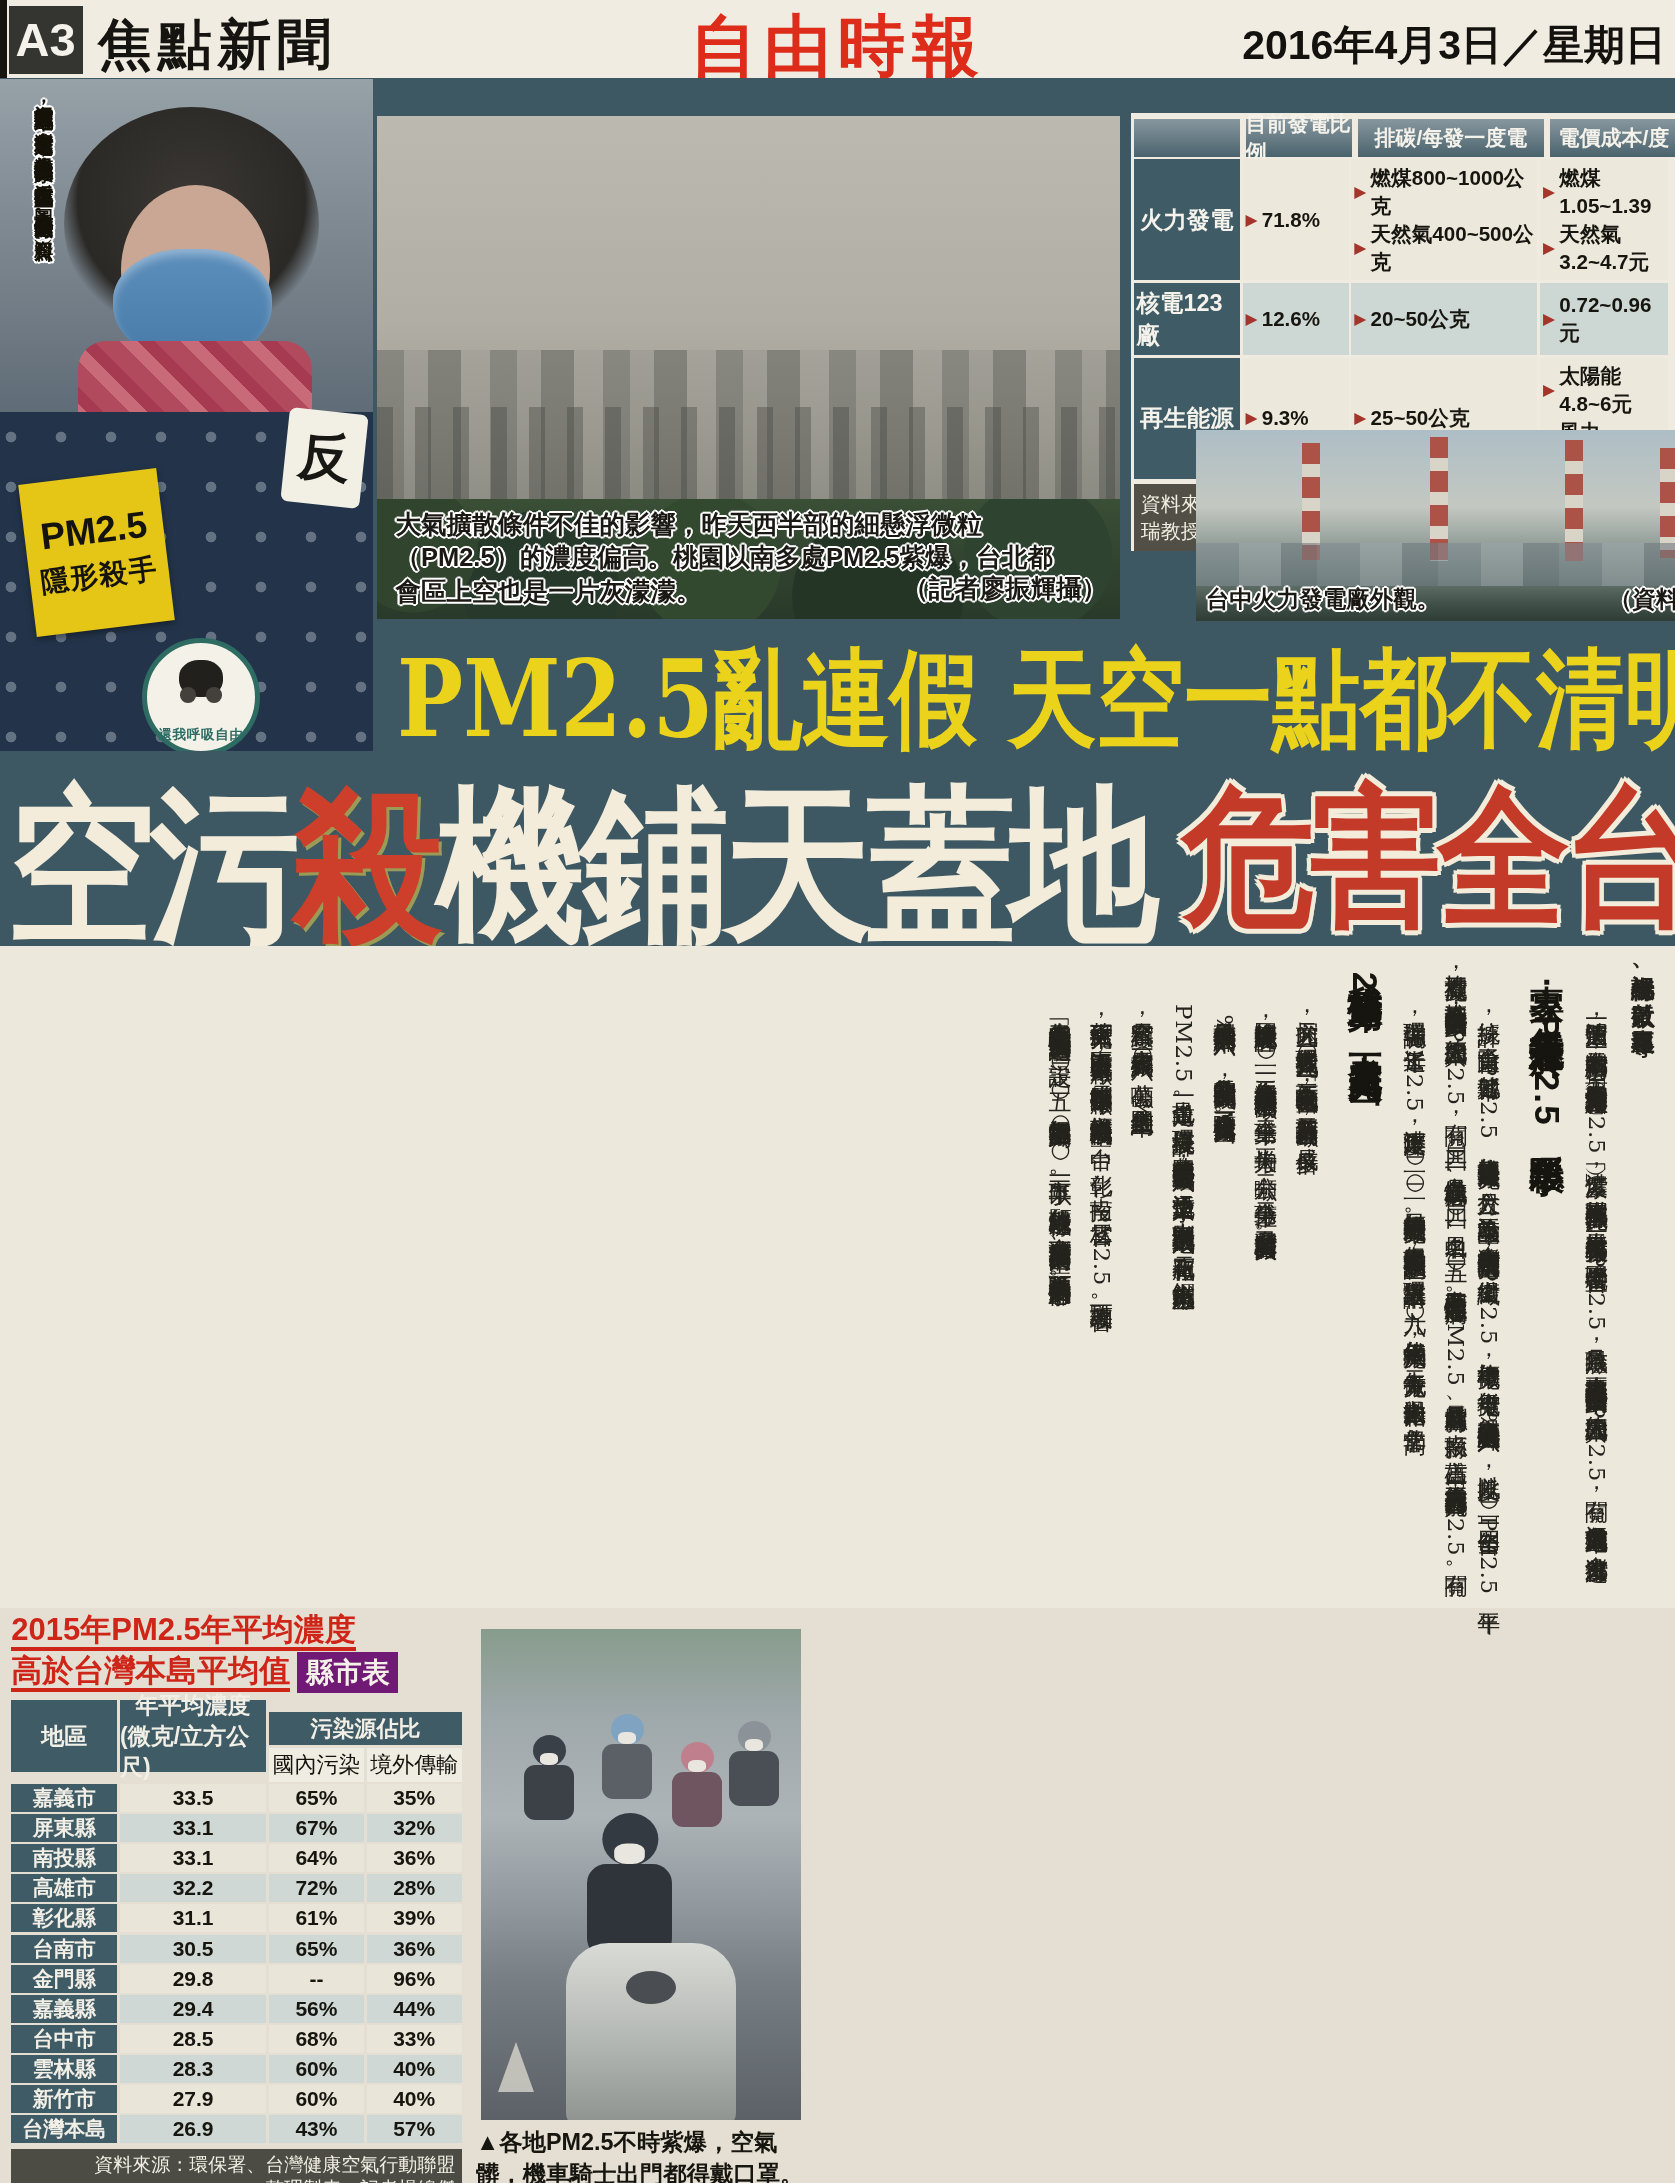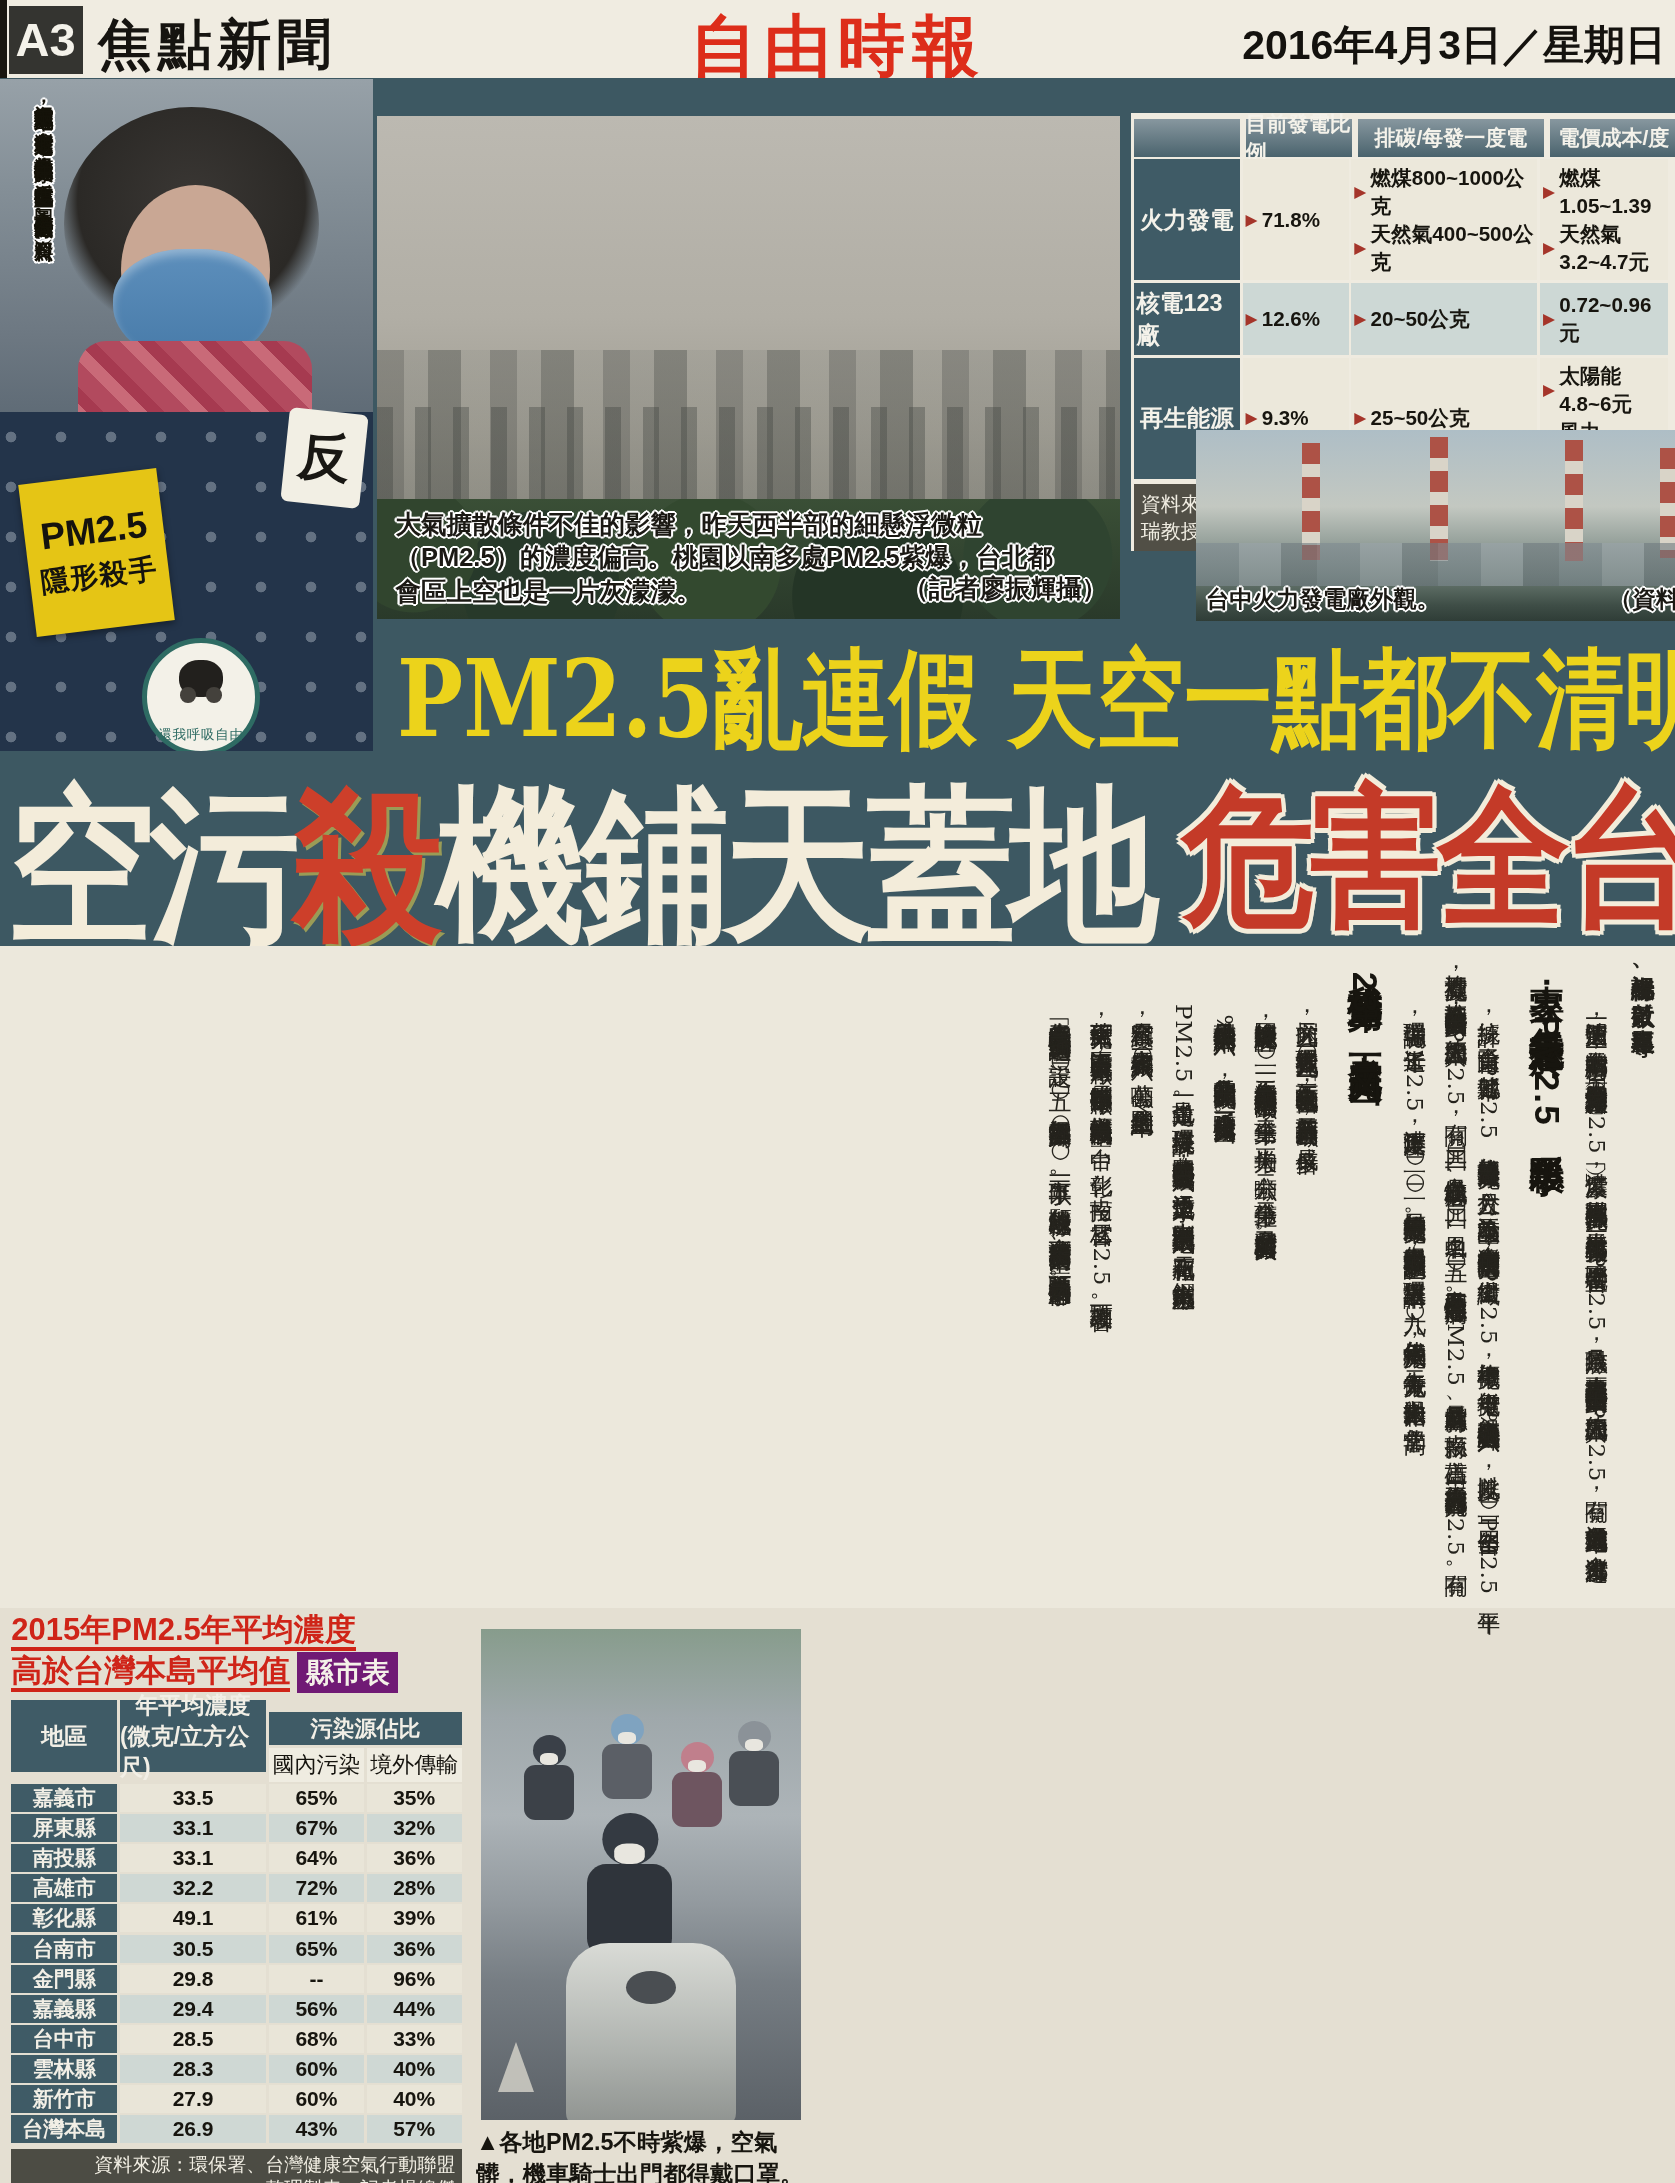--- a/index.html
+++ b/index.html
@@ -34,21 +34,21 @@
   .girl .sign{position:absolute;left:27px;top:397px;width:139px;height:153px;background:#e5c515;
         transform:rotate(-7deg);display:flex;flex-direction:column;align-items:center;justify-content:center;
         gap:5.7px;box-shadow:0 2.8px 7px rgba(0,0,0,.4);}
   .girl .sign .l1{font-size:37px;font-weight:900;color:#15130e;}
   .girl .sign .l2{font-size:28px;font-weight:900;color:#15130e;letter-spacing:1.4px;}
   .girl .sticker{position:absolute;left:142px;top:559px;width:108px;height:108px;border-radius:50%;
         background:#f3f1e8;border:5.7px solid #2e6b63;display:flex;flex-direction:column;align-items:center;justify-content:flex-end;}
   .girl .gasmask{position:absolute;top:17px;left:50%;transform:translateX(-50%);width:44px;height:37px;border-radius:45%;background:#22201d;}
   .girl .gasmask:before,.girl .gasmask:after{content:"";position:absolute;bottom:-5.7px;width:15.6px;height:15.6px;border-radius:50%;background:#44413c;}
   .girl .gasmask:before{left:1.4px;} .girl .gasmask:after{right:1.4px;}
-  .girl .sticker .stktxt{font-size:13.5px;font-weight:400;color:#2e6b63;margin-bottom:7px;letter-spacing:0.7px;}
+  .girl .sticker .stktxt{font-size:13.5px;font-weight:700;color:#2e6b63;margin-bottom:7px;letter-spacing:0.7px;}
   .girl .flag{position:absolute;left:285px;top:332px;width:79px;height:94px;background:#f2efe4;border-radius:7px;
         transform:rotate(6deg);display:flex;align-items:center;justify-content:center;font-size:52px;font-weight:900;color:#191713;}
   .girl-cap{position:absolute;left:2.8px;top:11.3px;height:624px;width:52px;writing-mode:vertical-rl;text-orientation:mixed;
         font-size:19px;font-weight:900;line-height:1.2;color:#141209;letter-spacing:0.7px;}
   .outline-w{text-shadow:-1.4px -1.4px 0 #fff,1.4px -1.4px 0 #fff,-1.4px 1.4px 0 #fff,1.4px 1.4px 0 #fff,-2.1px 0 0 #fff,2.1px 0 0 #fff,0 -2.1px 0 #fff,0 2.1px 0 #fff;}
 
   
   .city{position:absolute;left:377px;top:116px;width:743px;height:503px;overflow:hidden;
         background:linear-gradient(180deg,#bcb9b1 0%,#b1aea5 40%,#a09d93 62%,#8e8c82 78%,#84837a 100%);}
   .city .bldgs{position:absolute;left:0;bottom:78px;width:100%;height:191px;opacity:.55;
@@ -362,21 +362,21 @@
           <div class="c-cell c-val">36%</div>
         </div>
         <div class="c-row cool">
           <div class="c-cell c-region">高雄市</div>
           <div class="c-cell c-val">32.2</div>
           <div class="c-cell c-val">72%</div>
           <div class="c-cell c-val">28%</div>
         </div>
         <div class="c-row warm">
           <div class="c-cell c-region">彰化縣</div>
-          <div class="c-cell c-val">49.1</div>
+          <div class="c-cell c-val">31.1</div>
           <div class="c-cell c-val">61%</div>
           <div class="c-cell c-val">39%</div>
         </div>
         <div class="c-row cool">
           <div class="c-cell c-region">台南市</div>
           <div class="c-cell c-val">30.5</div>
           <div class="c-cell c-val">65%</div>
           <div class="c-cell c-val">36%</div>
         </div>
         <div class="c-row warm">

